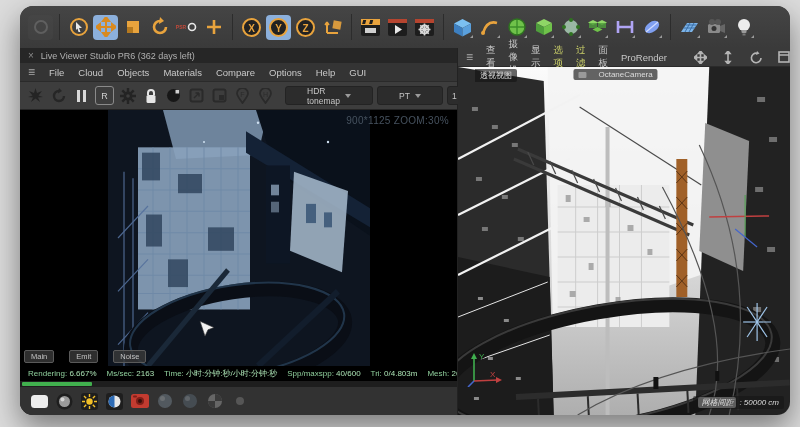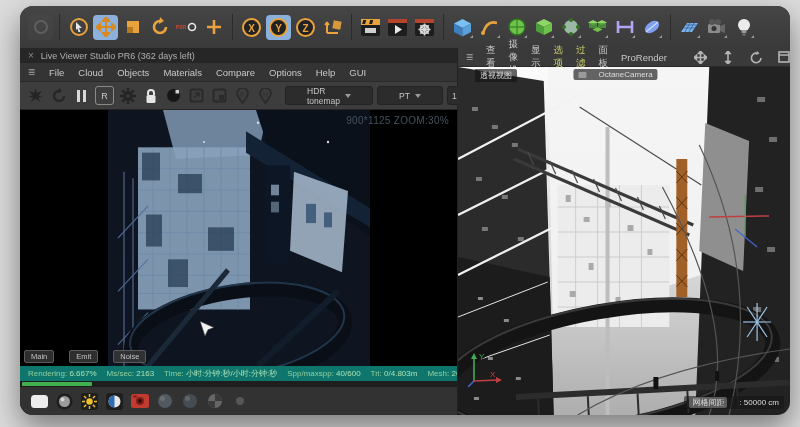--- a/index.html
+++ b/index.html
@@ -31,40 +31,40 @@
   .num{height:17px;background:#2c2c2c;border:1px solid #232323;border-radius:3px;color:#c6c6c6;font-size:8.5px;display:flex;align-items:center;gap:4px;padding:0 4px;}
   .spin{display:flex;flex-direction:column;gap:1px;}
   .spin i{width:0;height:0;border-left:3px solid transparent;border-right:3px solid transparent;display:block;}
   .spin .up{border-bottom:3px solid #9a9a9a;}
   .spin .dn{border-top:3px solid #9a9a9a;}
   .lv-render{flex:1;background:#000;position:relative;display:flex;justify-content:center;min-height:0;}
   .lv-render svg{height:100%;}
   .zoomtxt{position:absolute;top:5px;right:8px;color:#46525f;font-size:10px;letter-spacing:.3px;}
   .passes{position:absolute;left:4px;bottom:3px;display:flex;gap:15px;align-items:center;}
   .pass{background:#3a3a3acc;border:1px solid #5a5a5a;border-radius:2px;color:#c2c2c2;font-size:7.5px;padding:1px 6px;}
-  .lv-status{height:15px;flex:0 0 15px;background:#0f766e;display:flex;align-items:center;gap:10px;padding:0 8px;font-size:8px;color:#8fcf9c;white-space:nowrap;overflow:hidden;}
+  .lv-status{height:15px;flex:0 0 15px;background:#000000;display:flex;align-items:center;gap:10px;padding:0 8px;font-size:8px;color:#8fcf9c;white-space:nowrap;overflow:hidden;}
   .lv-status b{font-weight:normal;color:#a9e0b2;}
   .lv-progress{height:6px;flex:0 0 6px;background:#1e1e1e;position:relative;}
   .lv-progress .fill{position:absolute;left:2px;top:1px;bottom:1px;width:16%;background:#41b04e;border-radius:1px;}
   .lv-bottom{flex:0 0 28px;background:#323232;display:flex;align-items:center;gap:6px;padding:0 10px;}
   .bic{width:19px;height:19px;display:flex;align-items:center;justify-content:center;flex:0 0 19px;border-radius:3px;}
   .bic.dim{opacity:.35;}
   
   .vp{flex:1;display:flex;flex-direction:column;min-width:0;}
   .vp-menu{height:18px;flex:0 0 18px;background:#3a3a3a;display:flex;align-items:center;gap:13px;padding:0 8px;font-size:9.5px;color:#c8c8c8;border-bottom:1px solid #2a2a2a;}
   .vp-menu .active{color:#cdd26a;}
   .vp-menu .spacer{flex:1;}
   .vic{width:15px;height:15px;display:flex;align-items:center;justify-content:center;flex:0 0 15px;}
   .vp-scene{flex:1;position:relative;background:#cfcfcf;min-height:0;}
   .vp-scene>svg{position:absolute;inset:0;width:100%;height:100%;}
   .badge{position:absolute;background:rgba(20,20,20,.65);color:#ddd;font-size:8px;padding:1px 5px;border-radius:2px;}
   .viewlbl{left:17px;top:2px;border-radius:0 2px 2px 0;}
   .camlbl{left:50%;top:2px;transform:translateX(-60%);display:flex;align-items:center;gap:12px;}
   .camlbl .mini{width:8px;height:6px;background:#9a9a9a;border-radius:1px;}
-  .gridlbl{right:6px;bottom:6px;display:flex;align-items:center;gap:12px;background:rgba(20,20,20,.55);}
+  .gridlbl{right:6px;bottom:6px;display:flex;align-items:center;gap:3px;background:rgba(20,20,20,.55);font-style:italic;}
   .gridlbl .glab{background:#5c5c5c;border-radius:2px;padding:0 3px;}
   .gizmo{position:absolute;left:8px;bottom:28px;width:40px;height:40px;}
 </style>
 </head>
 <body>
 
 <div class="stage">
   <div class="app">
 
     <div class="topbar">

